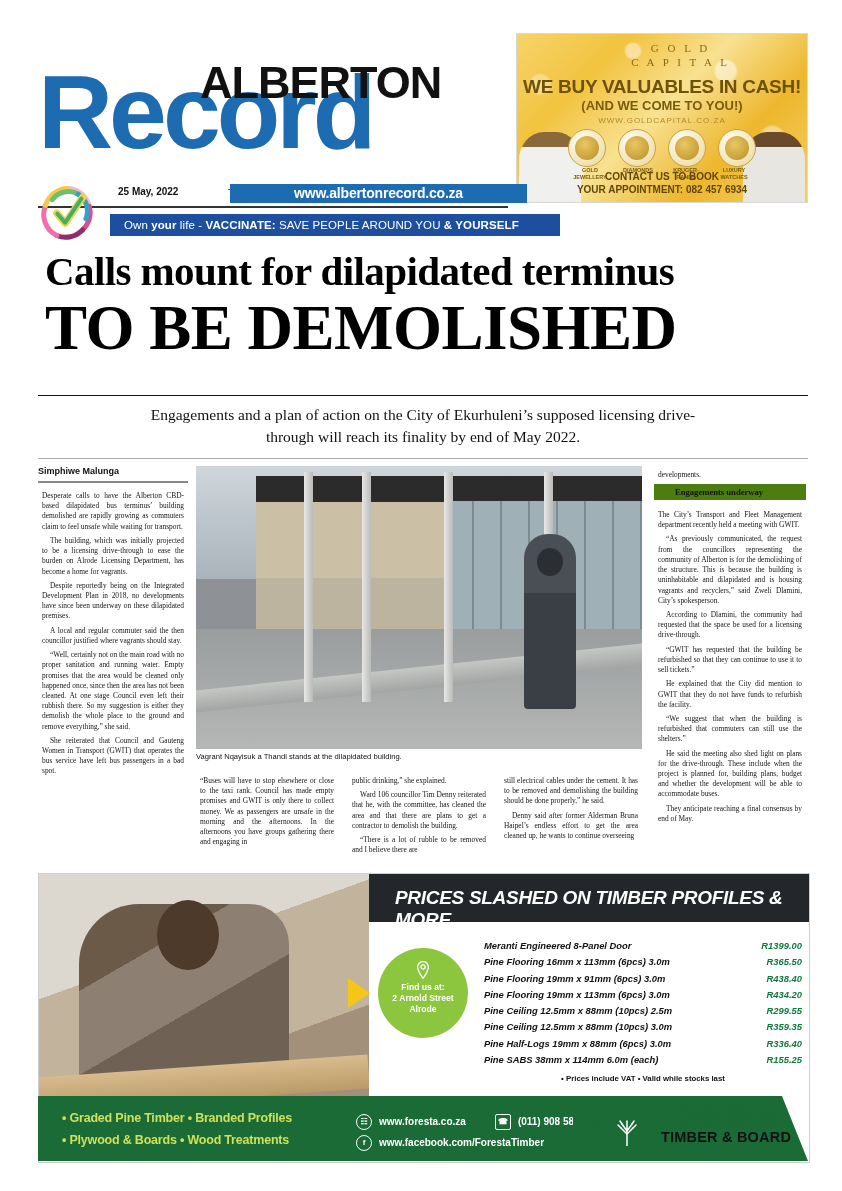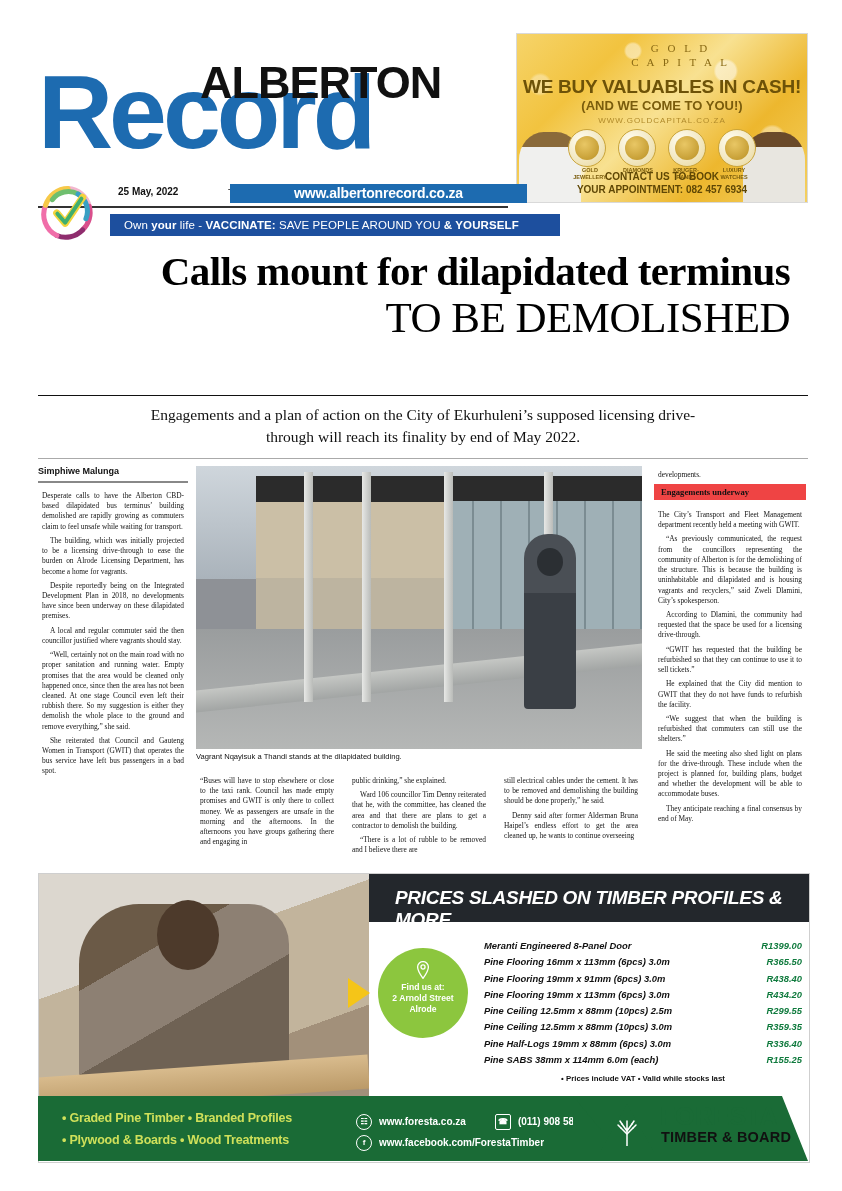--- a/index.html
+++ b/index.html
@@ -72,46 +72,46 @@
     background:radial-gradient(circle at 40% 35%,#e9c765,#b98f22);display:block;}
   .ga-labels{position:absolute;top:133px;left:50%;transform:translateX(-50%);
     display:flex;gap:12px;}
   .ga-lab{width:36px;text-align:center;font-size:5.5px;font-weight:bold;color:#7a5c0c;line-height:1.25;}
   .ga-contact{position:absolute;bottom:6px;left:0;width:100%;text-align:center;
     font-weight:bold;font-size:10px;color:#5f4705;line-height:1.25;}
   .ga-person{position:absolute;bottom:0;width:62px;height:70px;border-radius:40% 40% 0 0;}
   .ga-person.l{left:2px;background:linear-gradient(180deg,#8a6a3a 0 22%,#f0f0ee 22% 100%);}
   .ga-person.r{right:2px;background:linear-gradient(180deg,#6a4a2a 0 22%,#e8e6e0 22% 100%);}
   
-  .hl-wrap{position:absolute;left:20px;top:250px;width:770px;text-align:right;}
+  .hl-wrap{position:absolute;left:45px;top:250px;width:770px;text-align:left;}
   .hl-kicker{font-family:"Liberation Serif",serif;font-weight:bold;
     font-size:41px;line-height:1.05;color:#000;letter-spacing:-.6px;white-space:nowrap;}
-  .hl-main{font-family:"Liberation Serif",serif;font-weight:normal;
-    font-size:43px;line-height:1.05;color:#000;letter-spacing:-.5px;margin-top:2px;white-space:nowrap;}
+  .hl-main{font-family:"Liberation Serif",serif;font-weight:bold;
+    font-size:63px;line-height:1.05;color:#000;letter-spacing:-.5px;margin-top:2px;white-space:nowrap;}
   .hl-rule{position:absolute;left:38px;top:395px;width:770px;height:1px;background:#111;}
   .hl-sub{position:absolute;left:145px;top:404px;width:556px;text-align:center;
     font-family:"Liberation Serif",serif;font-size:15.5px;line-height:1.42;color:#111;}
   .hl-botrule{position:absolute;left:38px;top:458px;width:770px;height:1px;background:#aaa;}
   
   .byline{position:absolute;left:38px;top:466px;width:150px;
     font-family:Liberation Sans, sans-serif;font-weight:bold;font-size:9px;color:#111;}
   .byline-rule{position:absolute;left:38px;top:481px;width:150px;height:2px;background:#888;}
   .col{position:absolute;font-family:"Liberation Serif",serif;font-size:7.4px;
     line-height:1.38;color:#141414;text-align:justify;}
   .col p{margin:4px;text-indent:8px;}
   .col p.first{text-indent:0;}
   .c1{left:38px;top:487px;width:150px;}
   .c2{left:196px;top:772px;width:142px;}
   .c3{left:348px;top:772px;width:142px;}
   .c4{left:500px;top:772px;width:142px;}
   .c5{left:654px;top:466px;width:152px;}
   .sub-head{
     position:absolute;left:654px;top:484px;width:152px;height:16px;
-    background:#ef4444;color:#111;font-family:"Liberation Serif",serif;
-    font-weight:bold;font-size:8.6px;line-height:16px;padding-left:7px;box-sizing:border-box;
+    background:#4d7c0f;color:#111;font-family:"Liberation Serif",serif;
+    font-weight:bold;font-size:8.6px;line-height:16px;padding-left:21px;box-sizing:border-box;
   }
   .c5b{left:654px;top:506px;width:152px;}
   
   .photo{position:absolute;left:196px;top:466px;width:446px;height:283px;overflow:hidden;background:#8e9196;}
   .photo .sky{position:absolute;left:0;top:0;width:100%;height:40%;background:linear-gradient(180deg,#cfd6dc,#aab3bb);}
   .photo .bldg{position:absolute;left:60px;top:10px;right:0;height:165px;
     background:linear-gradient(180deg,#2b2b2b 0 16%,#cbbfa6 16% 62%,#bdb4a0 62% 100%);}
   .photo .glass{position:absolute;left:250px;top:35px;width:196px;height:130px;
     background:repeating-linear-gradient(90deg,#9fb0b6 0 26px,#7b8c92 26px 28px),
                repeating-linear-gradient(0deg,transparent 0 40px,#7b8c92 40px 42px);}

